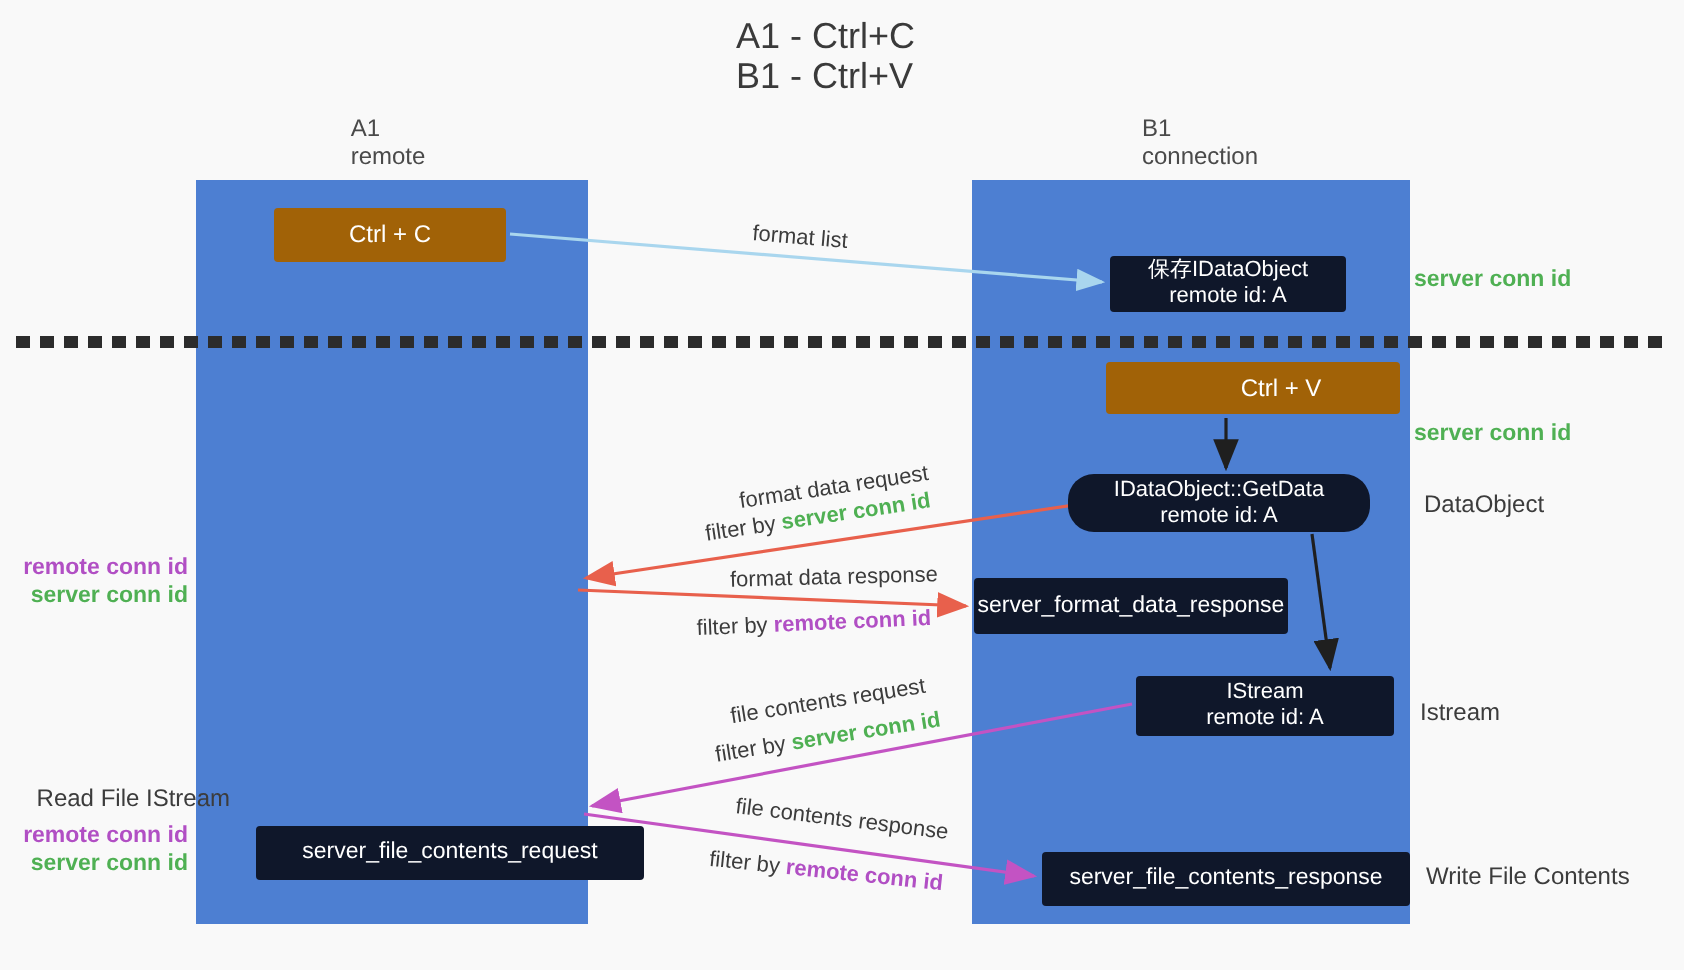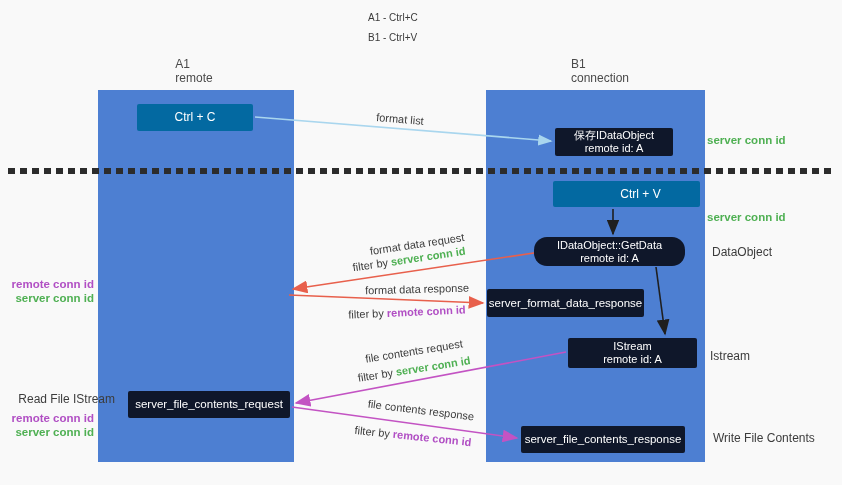--- a/index.html
+++ b/index.html
@@ -1,30 +1,30 @@
 <!DOCTYPE html>
 <html><head>
 <meta charset="utf-8">
 <style>
   html,body{margin:0;padding:0;background:#f9f9f9;}
   .canvas{position:relative;width:842px;height:485px;background:#f9f9f9;overflow:hidden;
           font-family:"Liberation Sans",sans-serif;color:#3a3a3a;}
-  .title{position:absolute;left:368px;top:8px;font-size:10px;line-height:20px;color:#3a3a3a;}
+  .title{position:absolute;left:368px;top:8px;font-size:18px;line-height:20px;color:#3a3a3a;}
   .col-header{position:absolute;top:57px;transform:translateX(-50%);text-align:left;
               font-size:12px;line-height:14px;color:#4a4a4a;}
   .lifeline{position:absolute;top:90px;height:372px;background:#4d7fd2;z-index:1;}
   .lifeline.a1{left:98px;width:196px;}
   .lifeline.b1{left:486px;width:219px;}
   .dots{position:absolute;left:8px;right:8px;top:168px;height:6px;z-index:2;
         background:repeating-linear-gradient(90deg,#2c2c2c 0 7px,transparent 7px 12px);}
   svg.arrows{position:absolute;left:0;top:0;z-index:3;pointer-events:none;}
   .node{position:absolute;z-index:4;display:flex;flex-direction:column;align-items:center;
         justify-content:center;color:#fff;text-align:center;border-radius:2px;
         font-size:11.5px;line-height:13px;white-space:nowrap;}
-  .node.green{background:#0369a1;font-size:12px;}
+  .node.green{background:#a16207;font-size:12px;}
   .node.orange{background:#0f172a;}
   .node .l2{font-size:11px;}
   .lbl{position:absolute;z-index:4;font-size:11px;color:#3c3c3c;white-space:nowrap;
        transform:translate(-50%,-50%) rotate(var(--r,0deg));}
   .side{position:absolute;z-index:4;font-size:12px;color:#3c3c3c;white-space:nowrap;}
   .side.right-align{text-align:right;}
   .green-text{color:#4fb053;font-weight:bold;}
   .purple-text{color:#b14fc4;font-weight:bold;}
   .side.small{font-size:11.5px;line-height:14px;}
 </style>
@@ -97,25 +97,25 @@
 
   <div class="node orange" style="left:487px;top:289px;width:157px;height:28px;">
     <div>server_format_data_response</div>
   </div>
 
   <div class="node orange" style="left:568px;top:338px;width:129px;height:30px;">
     <div class="l2">IStream</div>
     <div class="l2">remote id: A</div>
   </div>
 
-  <div class="node orange" style="left:128px;top:391px;width:162px;height:27px;">
+  <div class="node orange" style="left:128px;top:413px;width:194px;height:27px;">
     <div>server_file_contents_request</div>
   </div>
 
-  <div class="node orange" style="left:521px;top:426px;width:164px;height:27px;">
+  <div class="node orange" style="left:521px;top:426px;width:184px;height:27px;">
     <div>server_file_contents_response</div>
   </div>
 
   <div class="lbl" style="left:400px;top:119px;--r:4.8deg">format list</div>
 
   <div class="lbl" style="left:417px;top:244px;--r:-8.5deg">format data request</div>
   <div class="lbl" style="left:409px;top:259px;--r:-8.5deg">
     <span>filter by</span>
     <span class="green-text">server conn id</span>
   </div>

